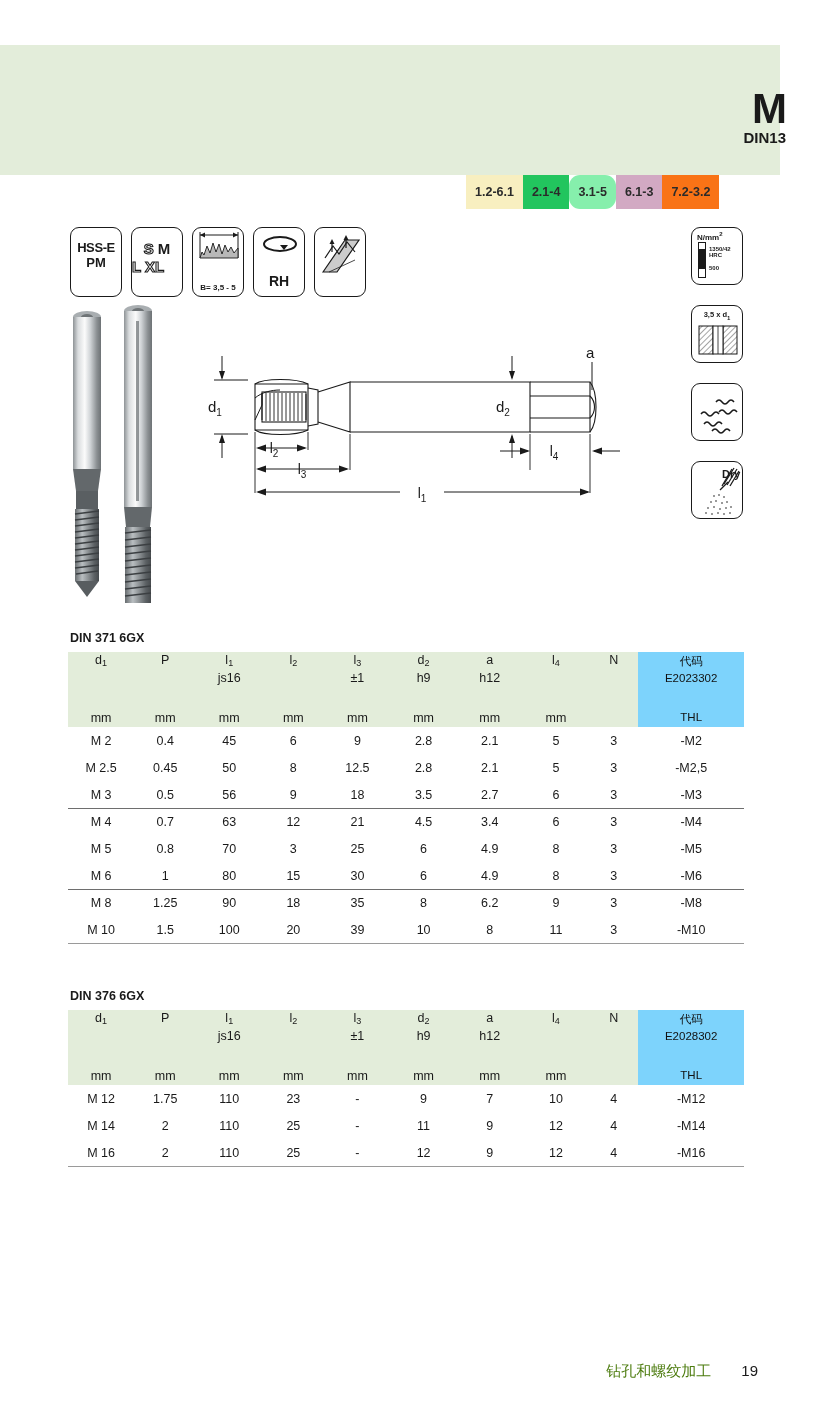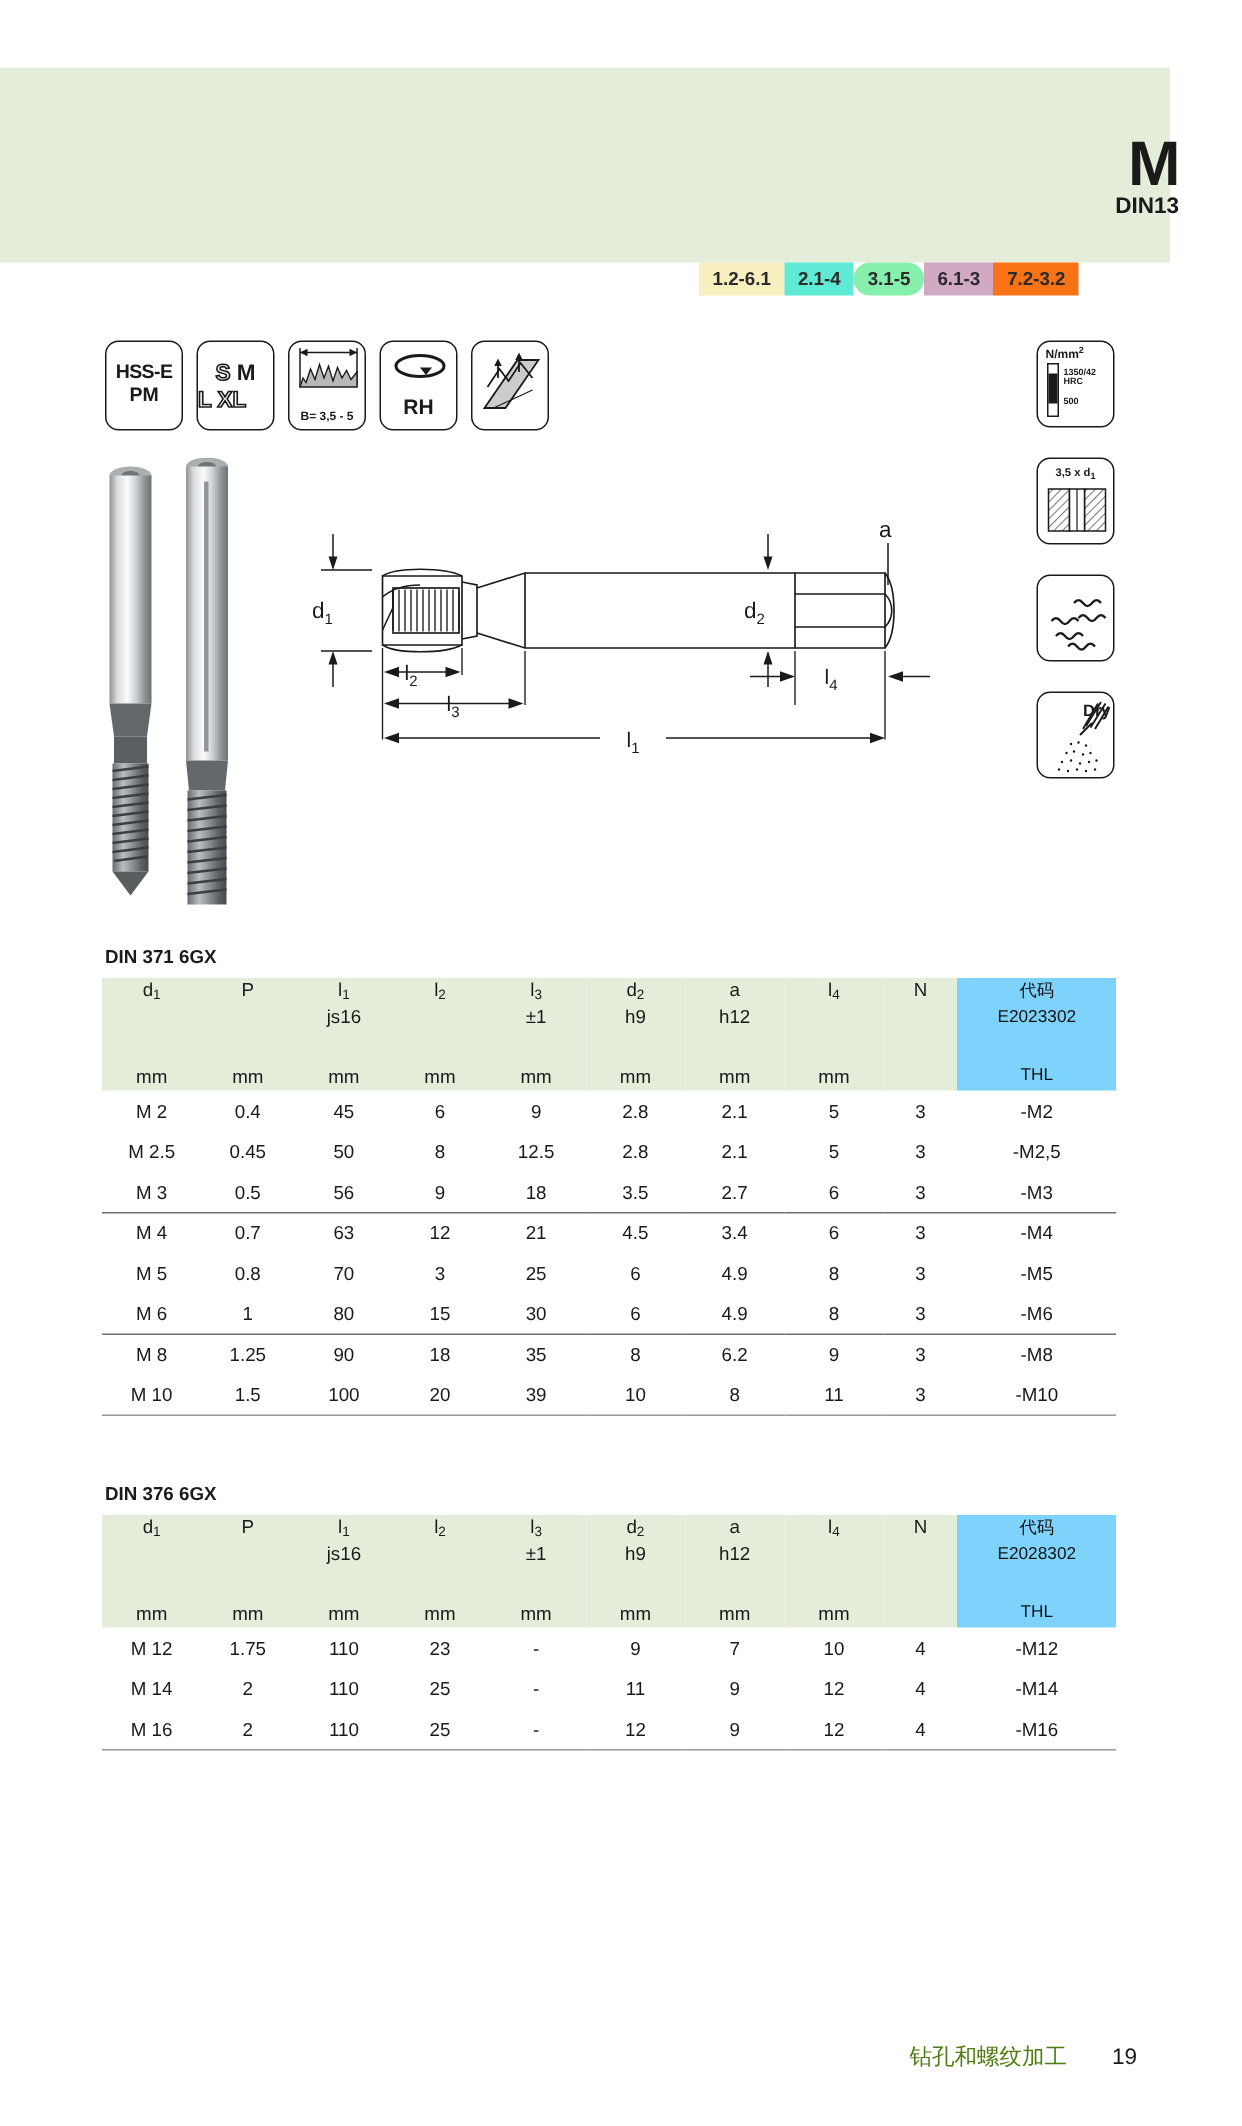--- a/index.html
+++ b/index.html
@@ -25,34 +25,34 @@
   }
   .header-norm {
     position:absolute; right:42px; top:130px;
     font-size:15px; font-weight:bold; letter-spacing:0px;
     line-height:1; color:#1a1a1a;
   }
 
   
   .tabs {
     position:absolute; left:466px; top:175px;
-    display:flex; height:22px;
+    display:flex; height:34px;
   }
   .tab {
     display:flex; align-items:center; justify-content:center;
     font-size:12.5px; font-weight:bold;
     padding:0 9px;
     color:#2b2b2b;
     white-space:nowrap;
   }
 
   
   .picto-row { position:absolute; left:70px; top:227px; display:flex; gap:9px; }
   .picto {
-    width:52px; height:60px;
+    width:52px; height:70px;
     border:1.6px solid #1a1a1a;
     border-radius:9px;
     background:#fff;
     position:relative;
     overflow:hidden;
   }
   .picto-txt {
     position:absolute; left:0; right:0; text-align:center;
     font-weight:bold; line-height:1.05; color:#1a1a1a;
   }
@@ -146,21 +146,21 @@
 </style>
 </head>
 <body>
 
 <div class="header-band"></div>
 <div class="header-letter">M</div>
 <div class="header-norm">DIN13</div>
 
 <div class="tabs" id="tabs">
     <div class="tab" style="background: rgb(248, 239, 192);">1.2-6.1</div>
-    <div class="tab" style="background: #5eead4;">2.1-4</div>
+    <div class="tab" style="background: #22c55e;">2.1-4</div>
     <div class="tab" style="background: #86efac; border-radius: 11px;">3.1-5</div>
     <div class="tab" style="background: rgb(210, 169, 195);">6.1-3</div>
     <div class="tab" style="background: #f97316;">7.2-3.2</div>
   </div>
 
 <div class="picto-row">
 
   <div class="picto">
     <div class="picto-txt p1-l1">HSS-E</div>
     <div class="picto-txt p1-l2">PM</div>

